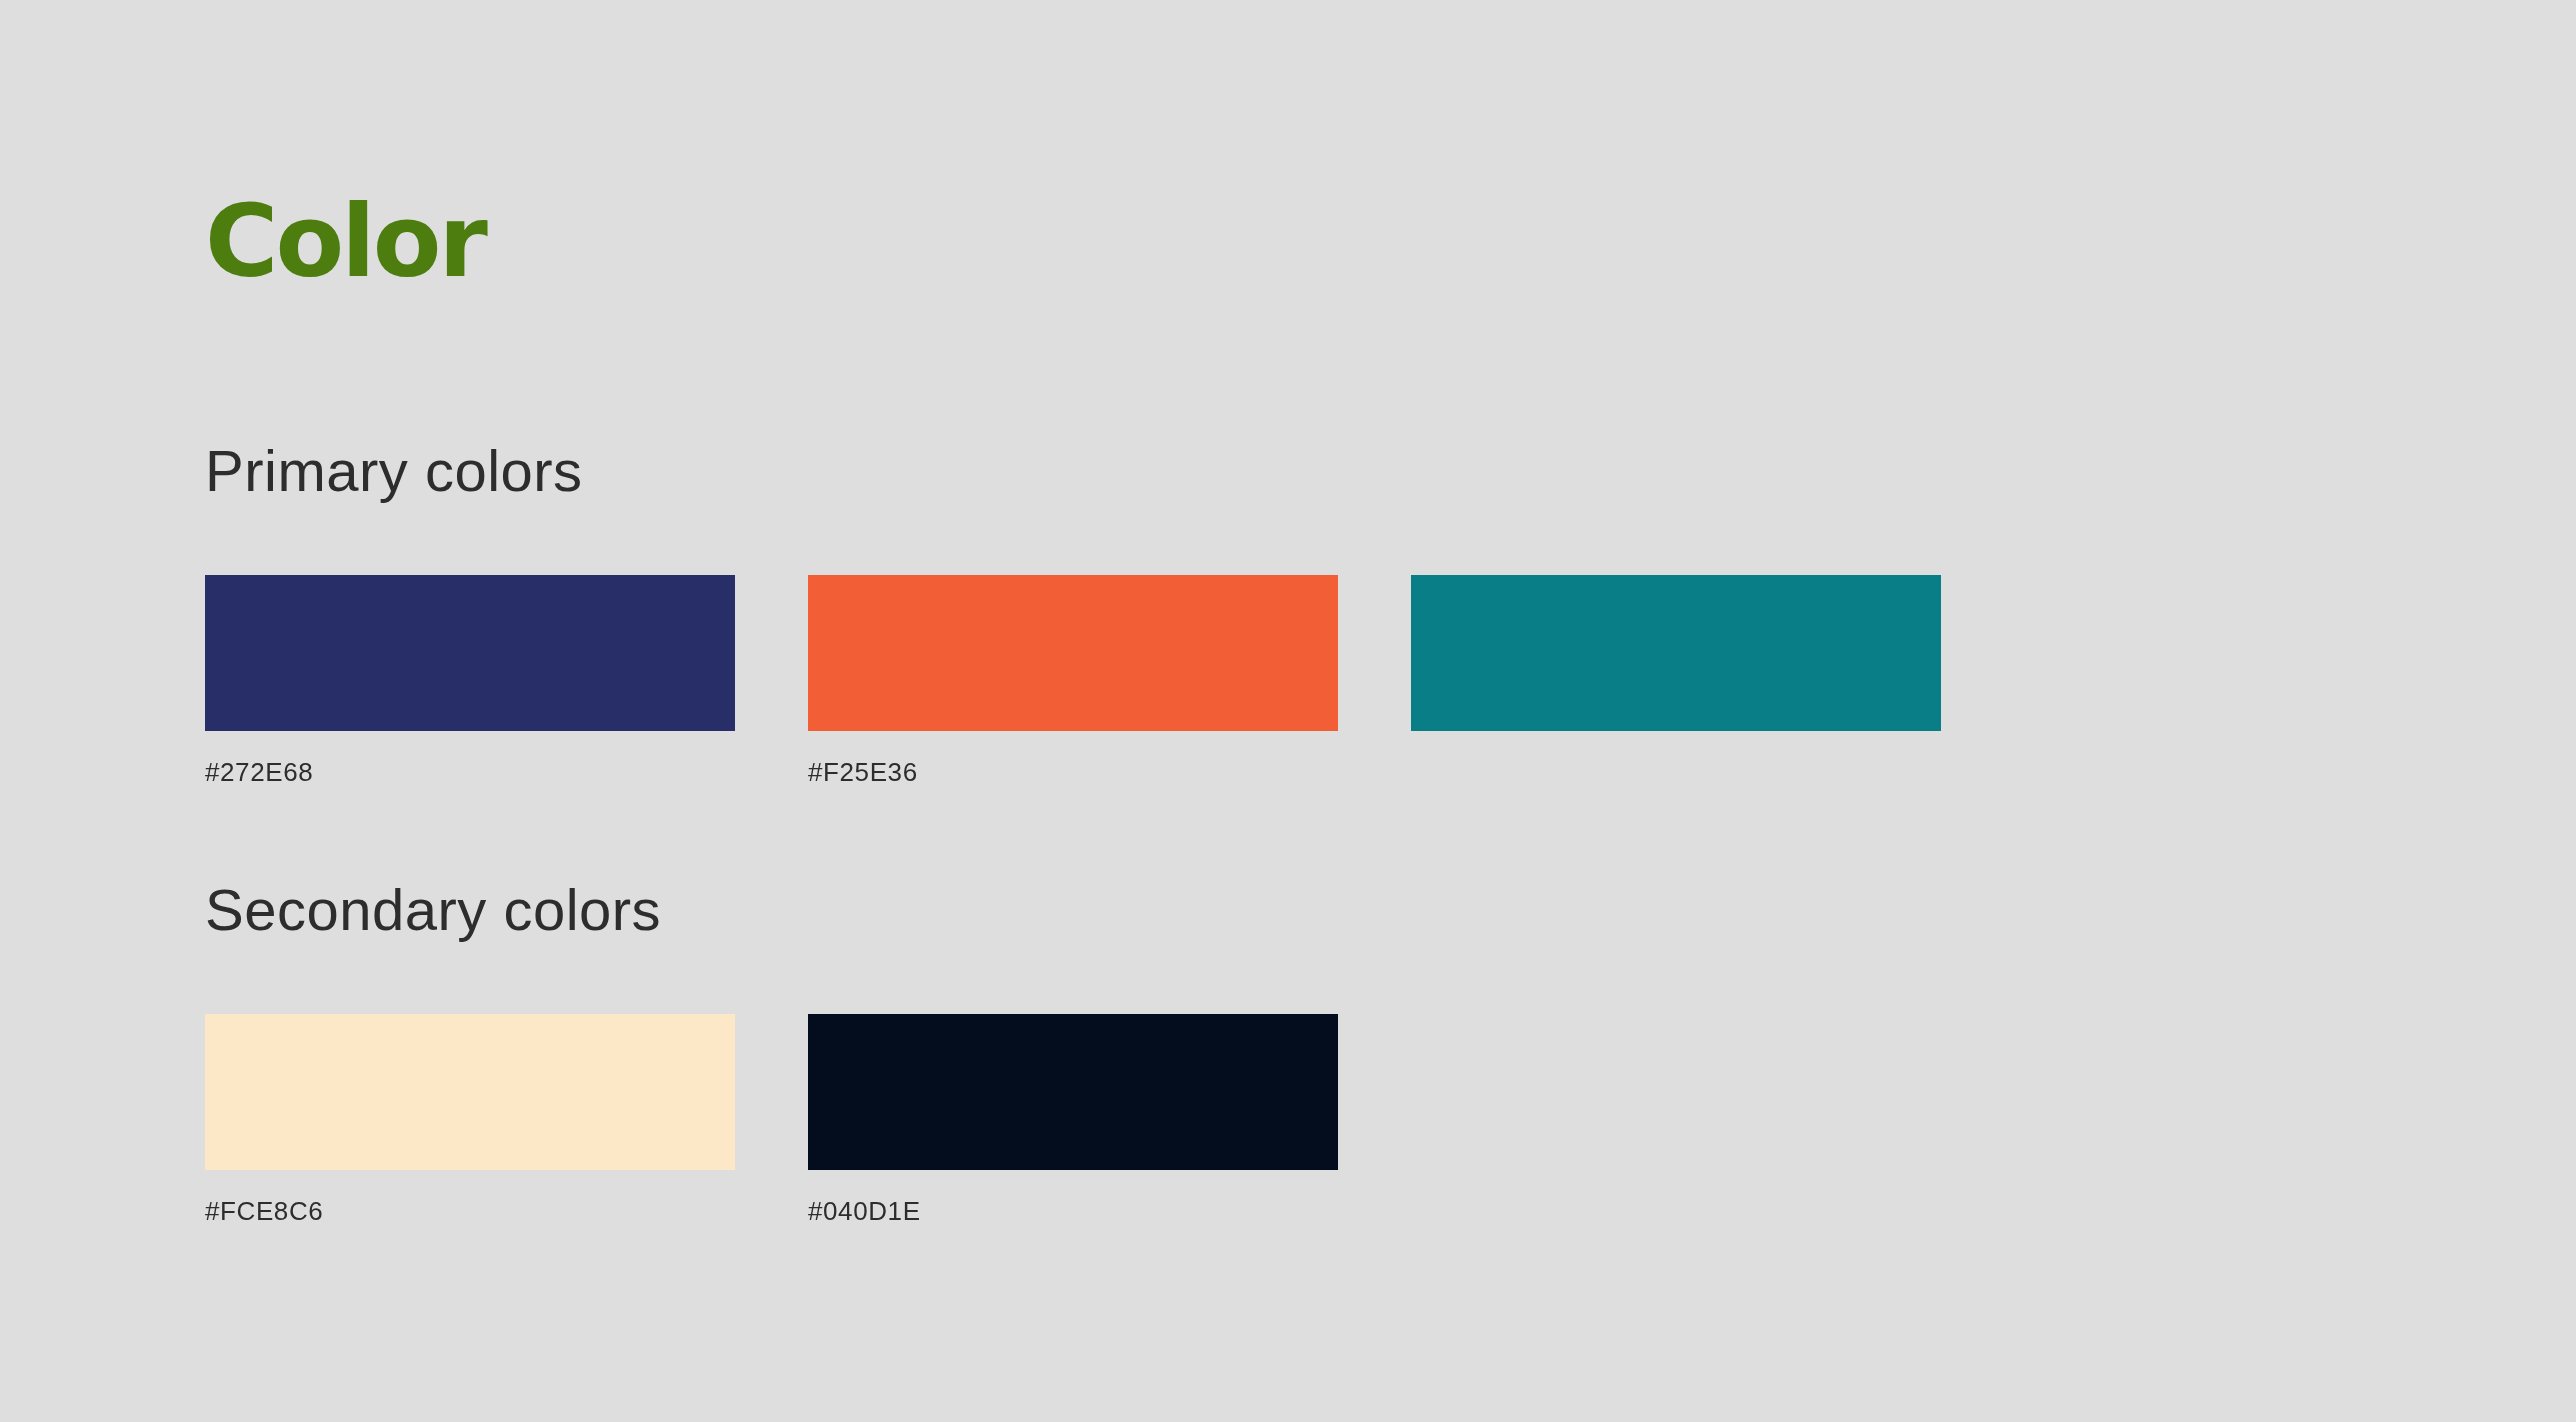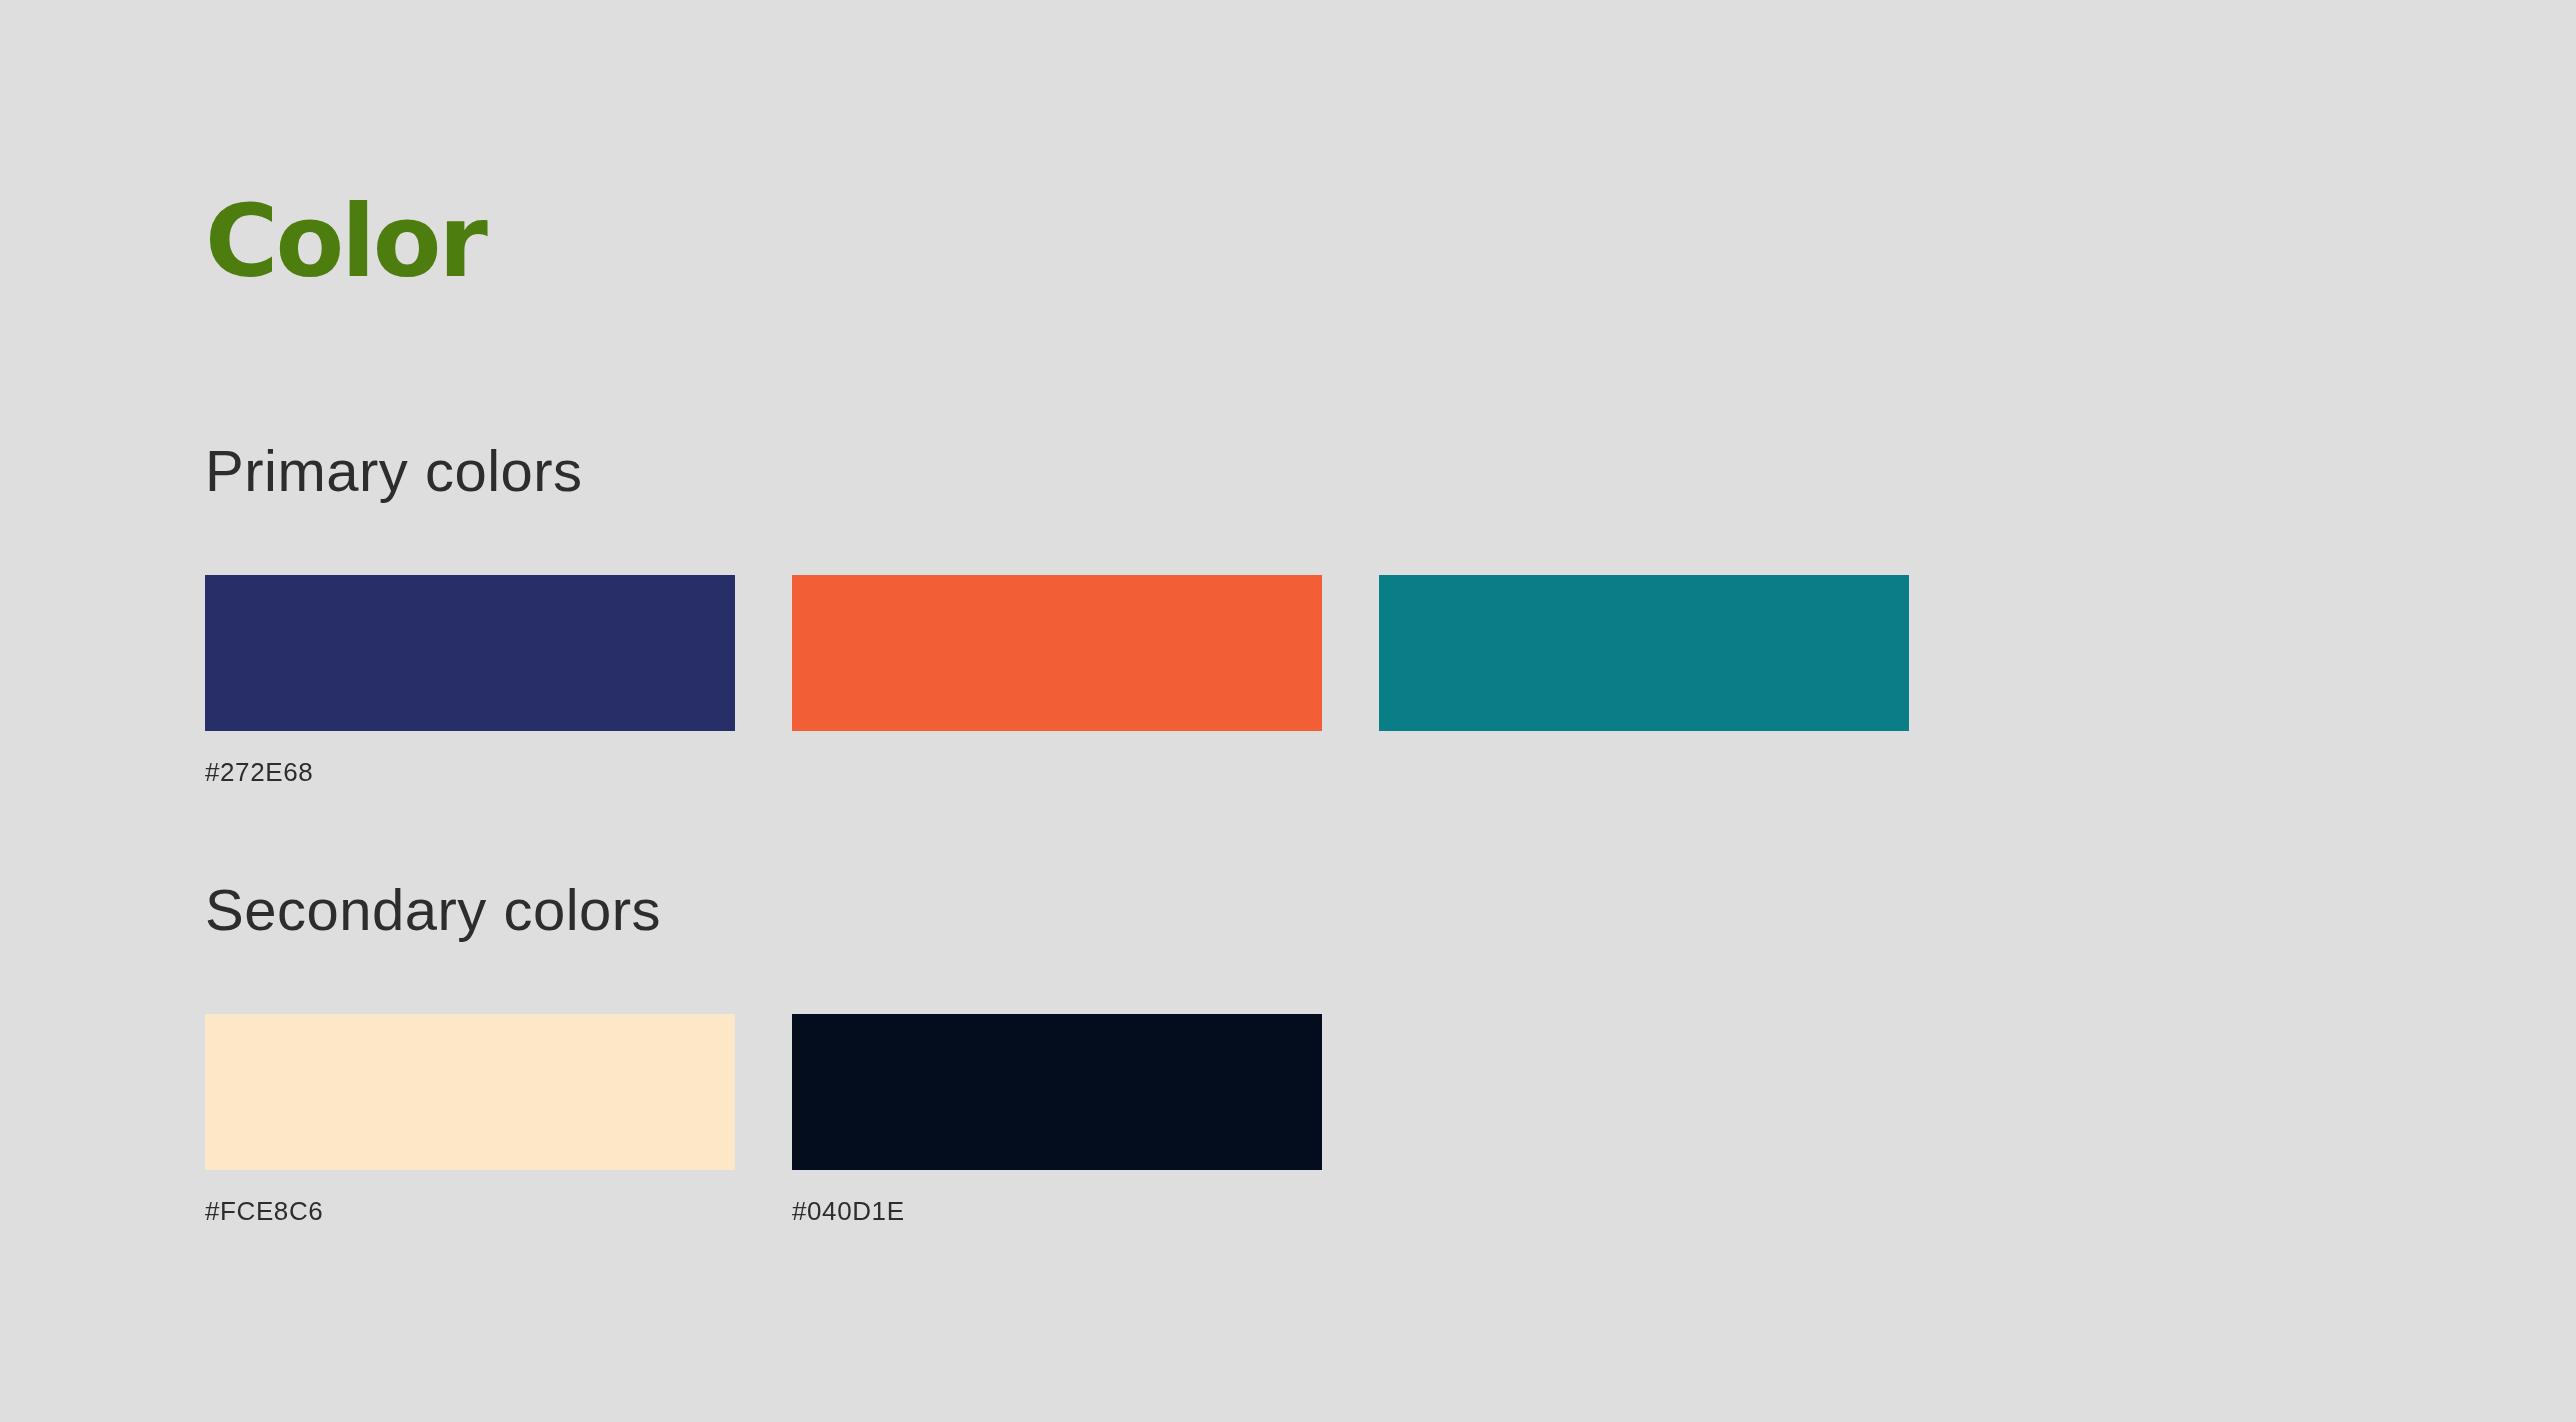--- a/index.html
+++ b/index.html
@@ -60,21 +60,21 @@
     letter-spacing: 0.5px;
     color: #2d2d2d;
     margin: 0;
     padding: 0;
     height: 60px;
   }
 
   
   .swatch-row {
     display: flex;
-    gap: 57px;
+    gap: 73px;
     margin-top: 73px;
   }
 
   .swatch-card {
     width: 530px;
     flex: 0 0 530px;
   }
 
   .swatch-chip {
     width: 530px;
@@ -106,20 +106,21 @@
       <h2 class="section-heading">Primary colors</h2>
       <div class="swatch-row">
 
         <div class="swatch-card">
           <span class="swatch-chip" style="background-color: rgb(39, 46, 104);"></span>
           <span class="swatch-label">#272E68</span>
         </div>
 
         <div class="swatch-card">
           <span class="swatch-chip" style="background-color: rgb(242, 94, 54);"></span>
+          <span class="swatch-label">#F25E36</span>
         </div>
 
         <div class="swatch-card">
           <span class="swatch-chip" style="background-color: rgb(10, 126, 135);"></span>
         </div>
 
       </div>
     </div>
 
     <div class="section section-secondary">

